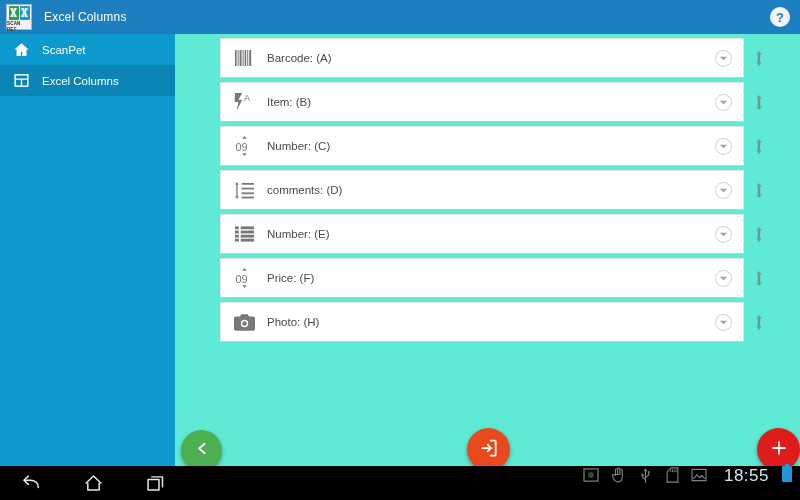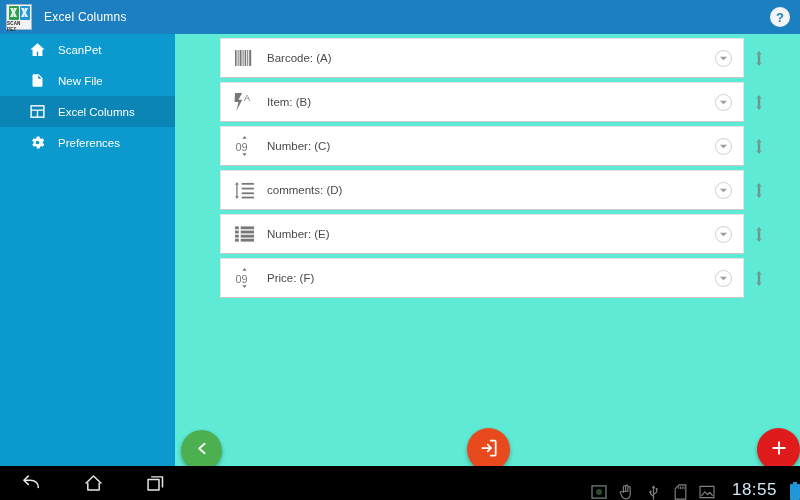--- a/index.html
+++ b/index.html
@@ -49,21 +49,21 @@
     line-height: 1;
   }
 
   
   #sidebar {
     position: absolute; left: 0; top: 34px; width: 175px; height: 432px;
     background: #0B99CE;
   }
   .nav-item {
     height: 31px; display: flex; align-items: center;
-    padding-left: 28px; color: #FFFFFF; font-size: 11.5px;
+    padding-left: 12px; color: #FFFFFF; font-size: 11.5px;
   }
   .nav-item.selected { background: #0A85B5; }
   .nav-ico {
     width: 19px; height: 19px; margin-right: 11px;
     display: flex; align-items: center; justify-content: center;
     flex: 0 0 19px;
   }
   .nav-ico svg { display: block; }
   .nav-label { white-space: nowrap; }
 
@@ -113,21 +113,21 @@
 
   
   #sysbar {
     position: absolute; left: 0; top: 466px; width: 800px; height: 34px;
     background: #000;
   }
   #nav-keys { position: absolute; left: 0; top: 0; display: flex; align-items: center; height: 34px; }
   .navkey { width: 62px; height: 34px; display: flex; align-items: center; justify-content: center; }
   #status-icons {
     position: absolute; right: 0; top: 0; height: 34px;
-    display: flex; align-items: flex-end; gap: 10px; 
+    display: flex; align-items: flex-start; gap: 10px; padding-right: 8px;
   }
   .sysico { width: 17px; height: 17px; display: flex; align-items: center; justify-content: center; opacity: .62; }
   #clock {
     color: #CFE8F5; font-size: 17px; letter-spacing: .5px;
     font-family: "Liberation Sans", sans-serif; margin: 0 3px 0 6px;
   }
   #battery {
     width: 10px; height: 16px; border-radius: 1px; background: #2196D9;
     position: relative;
   }
@@ -160,52 +160,35 @@
 
     <div class="nav-item">
       <span class="nav-ico">
         <svg width="17" height="17" viewBox="0 0 24 24" fill="#fff">
             <path d="M12 3 2 12h3v9h6v-6h2v6h6v-9h3z"></path>
           </svg>
       </span>
       <span class="nav-label">ScanPet</span>
     </div>
 
-    <div class="nav-item">
-      <span class="nav-ico">
-        <svg width="15" height="17" viewBox="0 0 24 24" fill="#fff">
-            <path d="M14 2H6a2 2 0 0 0-2 2v16a2 2 0 0 0 2 2h12a2 2 0 0 0 2-2V8zm-1 7V3.5L18.5 9z"></path>
-          </svg>
-      </span>
-      <span class="nav-label">New File</span>
-    </div>
 
 
 
 
 
     <div class="nav-item selected">
       <span class="nav-ico">
         <svg width="17" height="17" viewBox="0 0 24 24" fill="none" stroke="#fff" stroke-width="2">
           <rect x="3" y="4" width="18" height="16"></rect>
             <path d="M3 10h18M12 10v10"></path>
         </svg>
       </span>
       <span class="nav-label">Excel Columns</span>
     </div>
 
-    <div class="nav-item">
-      <span class="nav-ico">
-        <svg width="17" height="17" viewBox="0 0 24 24" fill="#fff">
-            <path d="M19.4 13a7.6 7.6 0 0 0 0-2l2-1.6-2-3.4-2.4 1a7.5 7.5 0 0 0-1.7-1l-.4-2.5h-4l-.4 2.5a7.5 7.5 0 0 0-1.7 1l-2.4-1-2 3.4L6.6 11a7.6 7.6 0 0 0 0 2l-2 1.6 2 3.4 2.4-1a7.5 7.5 0 0 0 1.7 1l.4 2.5h4l.4-2.5a7.5 7.5 0 0 0 1.7-1l2.4 1 2-3.4z"></path>
-            <circle cx="12" cy="12" r="2.6" fill="#0B99CE"></circle>
-          </svg>
-      </span>
-      <span class="nav-label">Preferences</span>
-    </div>
 
   </div>
 
   <div id="content">
     <div id="card-list">
 
       <div class="card-wrap">
         <div class="card">
           <span class="row-ico">
             <svg width="20" height="16" viewBox="0 0 20 16" fill="#787878">
@@ -360,20 +343,44 @@
         <span class="drag">
           <svg width="10" height="15" viewBox="0 0 10 15" fill="#777">
               <path d="M5 0l2.6 3.6H2.4z"></path>
               <rect x="3.8" y="3.4" width="2.4" height="8.2"></rect>
               <path d="M5 15l-2.6-3.6h5.2z"></path>
             </svg>
         </span>
       </div>
 
 
+      <div class="card-wrap">
+        <div class="card">
+          <span class="row-ico">
+            <svg width="21" height="17" viewBox="0 0 24 19" fill="#787878">
+              <path d="M8.4 0h7.2l1.6 2.6H22a2 2 0 0 1 2 2V17a2 2 0 0 1-2 2H2a2 2 0 0 1-2-2V4.6a2 2 0 0 1 2-2h4.8z"></path>
+              <circle cx="12" cy="10.6" r="4.2" fill="#fff"></circle>
+                <circle cx="12" cy="10.6" r="2.6" fill="#787878"></circle>
+            </svg>
+          </span>
+          <span class="row-label">Photo: (H)</span>
+          <span class="chev">
+            <svg width="9" height="9" viewBox="0 0 10 10" fill="#9E9E9E">
+                <path d="M1 3l4 4 4-4z"></path>
+              </svg>
+          </span>
+        </div>
+        <span class="drag">
+          <svg width="10" height="15" viewBox="0 0 10 15" fill="#777">
+              <path d="M5 0l2.6 3.6H2.4z"></path>
+              <rect x="3.8" y="3.4" width="2.4" height="8.2"></rect>
+              <path d="M5 15l-2.6-3.6h5.2z"></path>
+            </svg>
+        </span>
+      </div>
 
     </div>
 
     <div class="fab" id="fab-back">
       <span>
         <svg width="19" height="19" viewBox="0 0 24 24" fill="none" stroke="#fff" stroke-width="2.2" stroke-linecap="round" stroke-linejoin="round">
             <path d="M16 6l-7 6 7 6"></path>
           </svg>
       </span>
     </div>

